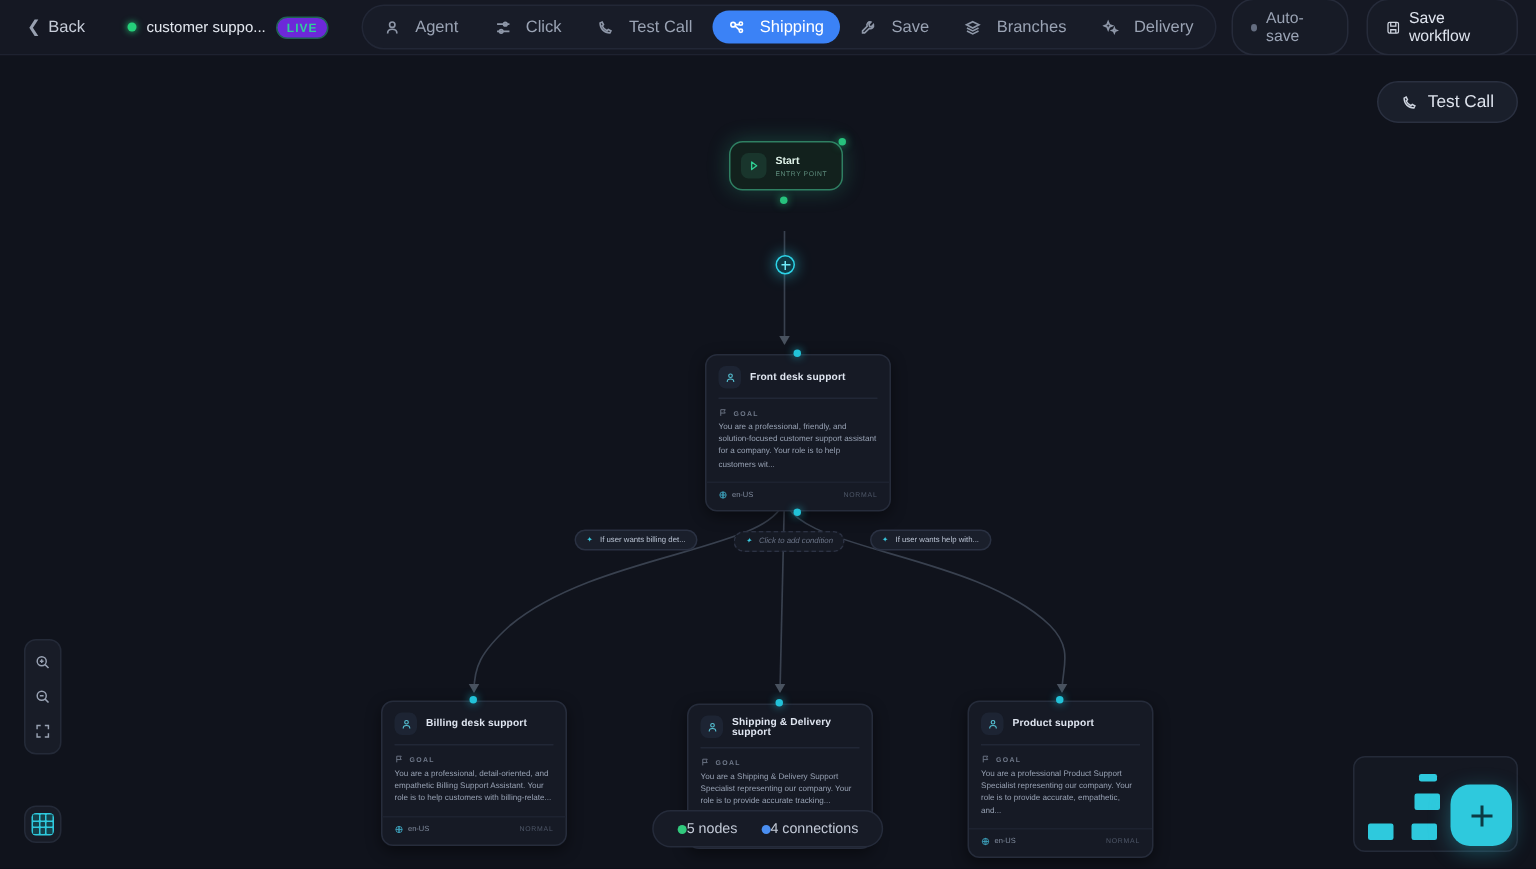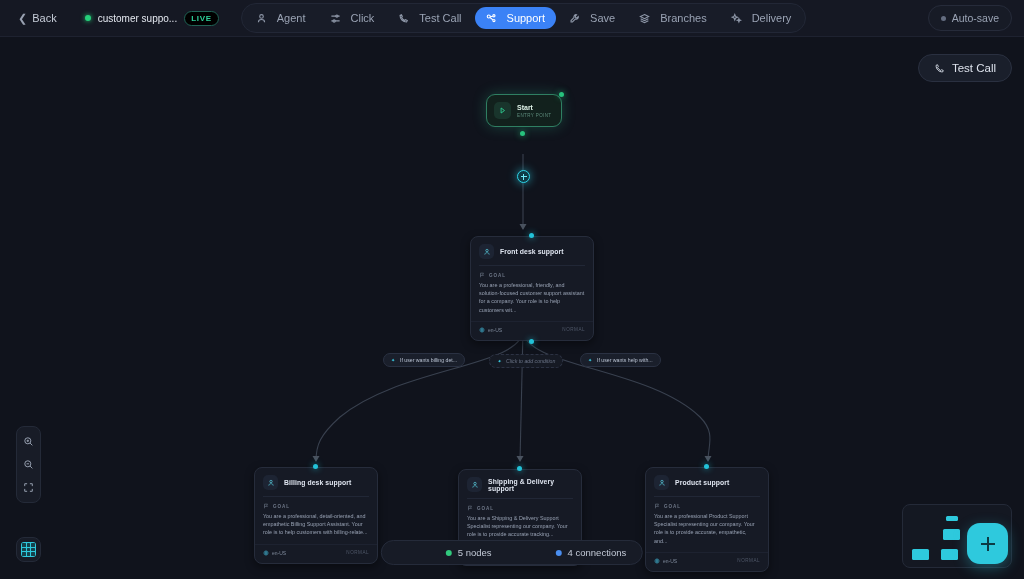--- a/index.html
+++ b/index.html
@@ -21,21 +21,21 @@
     display: flex; align-items: center; gap: 5px;
     color: #c6ccd8; font-size: 11px; padding: 4px 6px; border-radius: 6px; cursor: pointer;
   }
   .chev { font-size: 11px; color: #98a0b0; line-height: 1; }
 
   .proj { display: flex; align-items: center; gap: 7px; margin-left: 12px; }
   .dot-green { width: 6px; height: 6px; border-radius: 50%; background: #25d07a; box-shadow: 0 0 5px #25d07a; }
   .proj-name { color: #e3e7ef; font-size: 10px; max-width: 95px; overflow: hidden; white-space: nowrap; text-overflow: ellipsis; }
   .live-badge {
     font-size: 8px; letter-spacing: 0.7px; color: #2ecf9a; font-weight: bold;
-    border: 1px solid #1f6355; background: #000000; border-radius: 9px; padding: 2px 6px;
+    border: 1px solid #1f6355; background: #6d28d9; border-radius: 9px; padding: 2px 6px;
   }
 
   .nav {
     display: flex; align-items: center; gap: 2px; margin-left: 12px;
     background: #181c28; border: 1px solid #222736; border-radius: 17px; padding: 3px;
   }
   .nav-item {
     display: flex; align-items: center; gap: 10px; padding: 5px 11px;
     border-radius: 14px; color: #9aa3b4; font-size: 11px; cursor: pointer; white-space: nowrap;
   }
@@ -145,21 +145,21 @@
   }
   .grid-inner i { background: #15414b; border-radius: 0.5px; }
 
   
   .status-bar {
     position: absolute; left: 50%; transform: translateX(-50%); bottom: 14px;
     display: flex; align-items: center; gap: 16px;
     background: #171b26; border: 1px solid #252b3a; border-radius: 14px;
     padding: 6px 16px; z-index: 6;
   }
-  .status-item { display: flex; align-items: center; gap: 6px; font-size: 9.5px; color: #c3cad7; margin-left: 48px; }
+  .status-item { display: flex; align-items: center; font-size: 9.5px; color: #c3cad7; }
   .sdot { width: 6px; height: 6px; border-radius: 50%; }
 
   
   .minimap {
     position: absolute; right: 12px; bottom: 11px; width: 110px; height: 64px;
     background: #141822; border: 1px solid #242a38; border-radius: 8px; z-index: 5; overflow: hidden;
   }
   .mini-node { position: absolute; background: #2ec9dd; border-radius: 1.5px; }
   .fab {
     position: absolute; right: 16px; bottom: 15px; width: 41px; height: 41px;
@@ -210,21 +210,21 @@
           </svg>
         <span>Test Call</span>
       </div>
       <div class="nav-item active">
         <svg width="11" height="11" viewBox="0 0 16 16">
             <circle cx="4" cy="5" r="2.2"></circle>
             <circle cx="11.5" cy="4" r="1.6"></circle>
             <circle cx="11.5" cy="11" r="1.6"></circle>
             <path d="M6.2 5h3.7M6 6.5l4 3.5"></path>
           </svg>
-        <span>Support</span>
+        <span>Shipping</span>
       </div>
       <div class="nav-item">
         <svg width="11" height="11" viewBox="0 0 16 16">
             <path d="M11 2.5a3 3 0 0 0-3.6 4L3 11v2h2l4.5-4.4a3 3 0 0 0 4-3.6l-2 2-1.8-.5-.5-1.8z"></path>
           </svg>
         <span>Save</span>
       </div>
       <div class="nav-item">
         <svg width="11" height="11" viewBox="0 0 16 16">
             <path d="M8 2.2 14 5.2 8 8.2 2 5.2z"></path>
@@ -239,20 +239,27 @@
             <path d="M11.5 8.2l.7 1.7 1.7.7-1.7.7-.7 1.7-.7-1.7-1.7-.7 1.7-.7z"></path>
           </svg>
         <span>Delivery</span>
       </div>
     </div>
 
     <div class="hdr-right">
       <div class="pill">
         <span class="dot-grey"></span>
         <span>Auto-save</span>
+      </div>
+      <div class="pill save">
+        <svg width="11" height="11" viewBox="0 0 16 16" fill="none" stroke="#cfd5e0" stroke-width="1.4">
+            <rect x="2.2" y="2.2" width="11.6" height="11.6" rx="1.8"></rect>
+            <path d="M5.2 2.2v4h5.6v-4M5.2 13.8v-3.6h5.6v3.6"></path>
+          </svg>
+        <span>Save workflow</span>
       </div>
     </div>
   </div>
 
   <div class="canvas">
 
     <svg class="edges">
 
       <path d="M523 117 L523 192" stroke="#39414f" stroke-width="1.1" fill="none"></path>
       <path d="M519.5 187 L523 193 L526.5 187 Z" fill="#49525f"></path>

